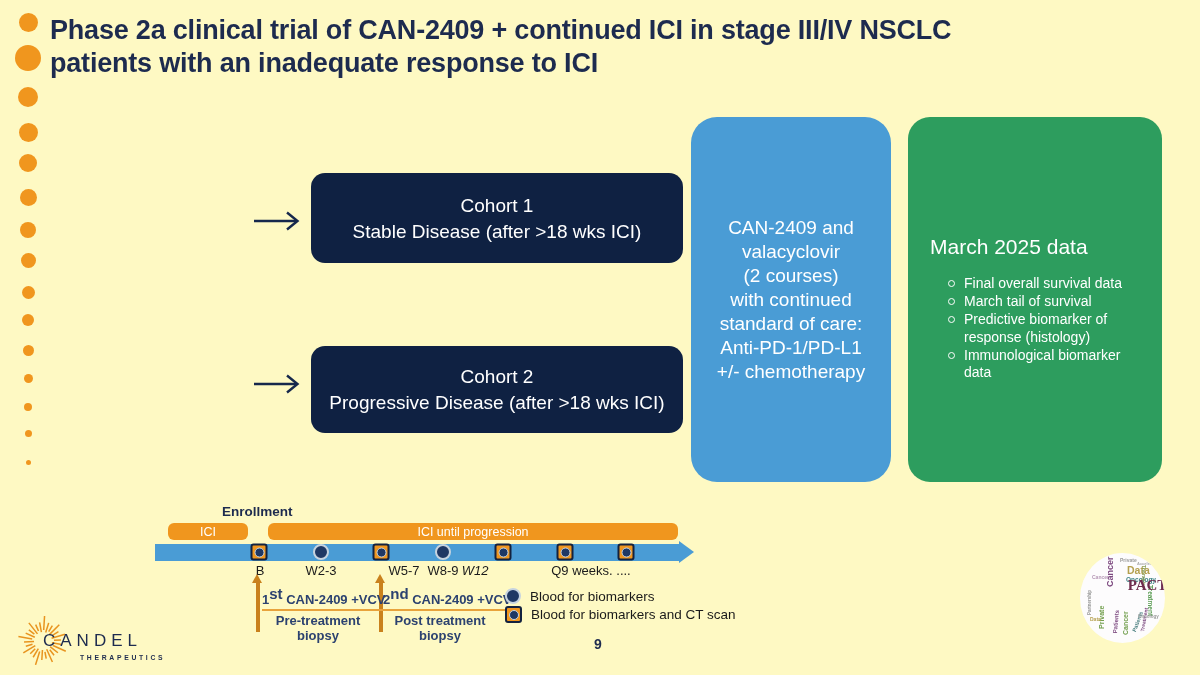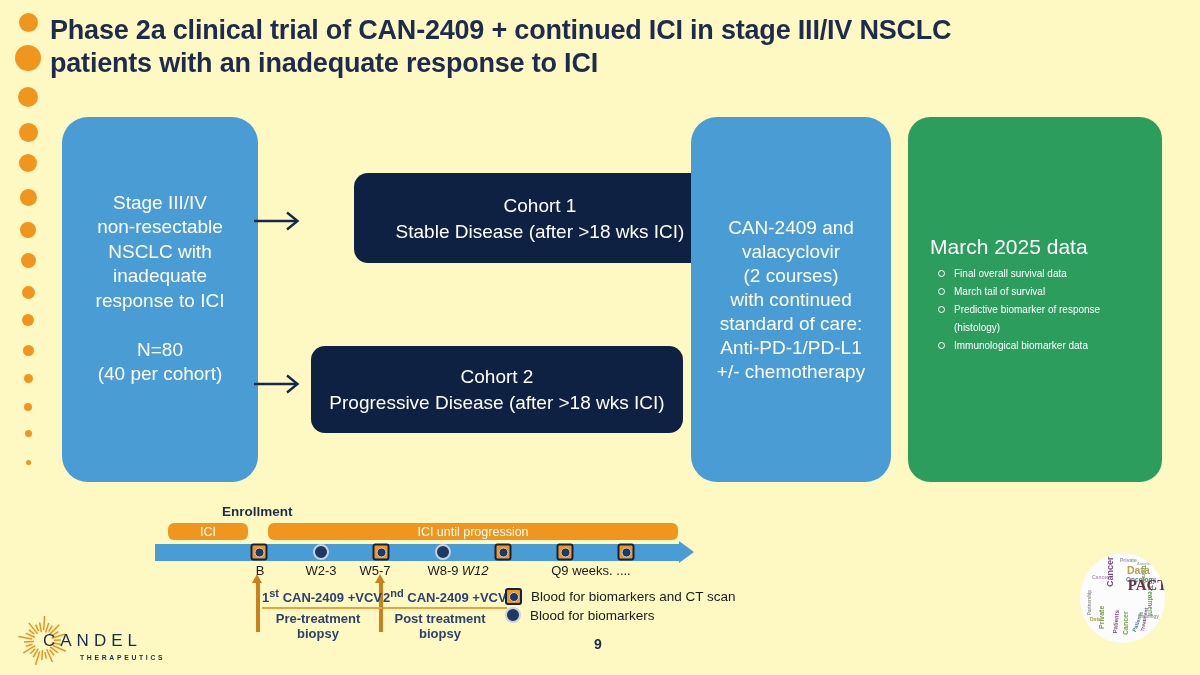--- a/index.html
+++ b/index.html
@@ -13,26 +13,26 @@
   
   .bluebox{position:absolute;background:#4a9cd5;border-radius:26px;color:#fff;
            display:flex;align-items:center;justify-content:center;text-align:center;}
   .box-patients{left:62px;top:117px;width:196px;height:365px;}
   .box-patients .txt{font-size:19px;line-height:24.5px;white-space:pre-line;padding-bottom:22px;}
   .box-treatment{left:691px;top:117px;width:200px;height:365px;}
   .box-treatment .txt{font-size:19px;line-height:24px;white-space:pre-line;}
   .navybox{position:absolute;left:311px;width:372px;background:#0f2142;border-radius:14px;
            color:#fff;display:flex;flex-direction:column;align-items:center;justify-content:center;
            text-align:center;font-size:19px;line-height:23px;gap:3px;}
-  .box-cohort1{top:173px;height:90px;margin-left:43px;}
+  .box-cohort1{top:173px;height:90px;}
   .box-cohort2{top:346px;height:87px;}
   .greenbox{position:absolute;left:908px;top:117px;width:254px;height:365px;background:#2d9d5e;
             border-radius:22px;color:#fff;padding:118px 20px 0 22px;box-sizing:border-box;}
   .greenbox h2{margin:0 0 6px 0;font-size:21px;line-height:24px;font-weight:400;}
-  .greenbox ul{margin:6px;padding:0;list-style:none;font-size:10px;line-height:17.5px;}
+  .greenbox ul{margin:16px;padding:0;list-style:none;font-size:14px;line-height:17.5px;}
   .greenbox li{position:relative;padding-left:18px;margin-bottom:0.5px;}
   .greenbox li::before{content:"";position:absolute;left:2px;top:5px;width:7px;height:7px;
             border:1.3px solid #fff;border-radius:50%;box-sizing:border-box;}
   .flow-arrow{position:absolute;}
   
   .enroll{position:absolute;left:222px;top:504px;font-size:13.5px;font-weight:700;color:#1d2b4f;}
   .icibar{position:absolute;top:523px;height:17px;background:#f0961e;border-radius:6px;
           color:#fff;font-size:12.5px;display:flex;align-items:center;justify-content:center;}
   .icibar1{left:168px;width:80px;}
   .icibar2{left:268px;width:410px;}
@@ -51,21 +51,21 @@
   #tl-labels{position:absolute;left:0;top:563px;width:1200px;height:0;}
   .tl-label{position:absolute;transform:translateX(-50%);font-size:13px;color:#1b1b1b;white-space:nowrap;}
   
   .uparrow{position:absolute;width:3.5px;background:#c9811c;}
   .uparrow::before{content:"";position:absolute;left:-3.8px;top:-8px;width:0;height:0;
         border-left:5.5px solid transparent;border-right:5.5px solid transparent;
         border-bottom:9px solid #c9811c;}
   .ann{position:absolute;text-align:center;color:#2c4270;font-weight:700;
        font-size:13px;line-height:15.5px;}
   .ann .hd{display:inline-block;border-bottom:2px solid #e8a33c;padding-bottom:1px;margin-bottom:2px;white-space:nowrap;}
-  .ann sup{font-size:11px;margin-top:8px;}
+  .ann sup{font-size:15px;margin-top:8px;}
   
   .legend{position:absolute;left:505px;top:588px;display:flex;flex-direction:column;gap:2px;}
   .legend .row{display:flex;align-items:center;gap:9px;}
   .legend .lab{font-size:13.5px;color:#1a1a1a;}
   
   .brand{position:absolute;left:43px;top:631px;color:#1d2b4f;}
   .brand .nm{font-size:17px;font-weight:500;letter-spacing:5px;}
   .brand .sub{font-size:6.8px;font-weight:700;letter-spacing:2.7px;margin-left:37px;margin-top:3px;}
   .sunburst{position:absolute;left:16px;top:612px;}
   .note{position:absolute;left:152px;top:648px;font-size:11.5px;font-style:italic;color:#222;margin-top:44px;}
@@ -99,30 +99,20 @@
       <span class="dot" style="width: 8px; height: 8px; left: 24px; top: 403px;"></span>
       <span class="dot" style="width: 7px; height: 7px; left: 24.5px; top: 429.5px;"></span>
       <span class="dot" style="width: 5px; height: 5px; left: 25.5px; top: 459.5px;"></span>
     </div>
 
   <div class="title">
     <div>Phase 2a clinical trial of CAN-2409 + continued ICI in stage III/IV NSCLC</div>
     <div>patients with an inadequate response to ICI</div>
   </div>
 
-  <div class="bluebox box-patients">
-    <div class="txt">Stage III/IV
-non-resectable
-NSCLC with
-inadequate
-response to ICI
-
-N=80
-(40 per cohort)</div>
-  </div>
 
   <svg class="flow-arrow" style="left:252px;top:209px;" width="56" height="24">
     <line x1="2" y1="12" x2="44" y2="12" stroke="#16284c" stroke-width="2.4"></line>
     <polyline points="35,3.5 45.5,12 35,20.5" fill="none" stroke="#16284c" stroke-width="2.4"></polyline>
   </svg>
   <svg class="flow-arrow" style="left:252px;top:372px;" width="56" height="24">
     <line x1="2" y1="12" x2="44" y2="12" stroke="#16284c" stroke-width="2.4"></line>
     <polyline points="35,3.5 45.5,12 35,20.5" fill="none" stroke="#16284c" stroke-width="2.4"></polyline>
   </svg>
 
@@ -165,21 +155,21 @@
       <div class="mk-circle tl-abs" style="left: 321px;"></div>
       <div class="mk-square tl-abs" style="left: 381px;"></div>
       <div class="mk-circle tl-abs" style="left: 443px;"></div>
       <div class="mk-square tl-abs" style="left: 503px;"></div>
       <div class="mk-square tl-abs" style="left: 565px;"></div>
       <div class="mk-square tl-abs" style="left: 626px;"></div>
     </div>
   <div id="tl-labels">
       <div class="tl-label" style="left: 260px;">B</div>
       <div class="tl-label" style="left: 321px;">W2-3</div>
-      <div class="tl-label" style="left: 375px;">W5-7</div>
+      <div class="tl-label" style="left: 404px;">W5-7</div>
       <div class="tl-label" style="left: 443px;">W8-9</div>
       <div class="tl-label" style="left: 475px; font-style: italic;">W12</div>
       <div class="tl-label" style="left: 591px;">Q9 weeks. ....</div>
     </div>
 
   <div class="uparrow" style="left:256px;top:582px;height:50px;"></div>
   <div class="uparrow" style="left:379px;top:582px;height:50px;"></div>
 
   <div class="ann" style="left:262px;top:586px;width:112px;">
     <span class="hd"><span>1</span><sup>st</sup><span> CAN-2409 +VCV</span></span>
@@ -187,26 +177,26 @@
     <div>biopsy</div>
   </div>
   <div class="ann" style="left:383px;top:586px;width:114px;">
     <span class="hd"><span>2</span><sup>nd</sup><span> CAN-2409 +VCV</span></span>
     <div>Post treatment</div>
     <div>biopsy</div>
   </div>
 
   <div class="legend">
     <div class="row">
+      <span class="mk-circle"></span>
+      <span class="lab">Blood for biomarkers</span>
+    </div>
+    <div class="row">
       <span class="mk-square"></span>
       <span class="lab">Blood for biomarkers and CT scan</span>
-    </div>
-    <div class="row">
-      <span class="mk-circle"></span>
-      <span class="lab">Blood for biomarkers</span>
     </div>
   </div>
 
   <svg class="sunburst" id="sunburst" width="56" height="58">
       <line x1="35.59802840213045" y1="26.340318140047945" x2="48.97273924988894" y2="22.20303524678919" stroke="#e8941f" stroke-width="1.5"></line>
       <line x1="37.98128637729854" y1="28.358634659684895" x2="44.9693777083067" y2="27.950493079484374" stroke="#e8941f" stroke-width="1.5"></line>
       <line x1="35.84919184798804" y1="30.640671703145394" x2="45.68162723464142" y2="32.46364026219583" stroke="#e8941f" stroke-width="1.5"></line>
       <line x1="37.02150352759267" y1="33.53535743315207" x2="49.776144380892426" y2="39.307630529891064" stroke="#e8941f" stroke-width="1.5"></line>
       <line x1="34.073112085794094" y1="34.565167151289664" x2="41.9321255144542" y2="40.74868620827818" stroke="#e8941f" stroke-width="1.5"></line>
       <line x1="33.765914991925115" y1="37.67308447566626" x2="38.07149725951382" y2="43.192320051090235" stroke="#e8941f" stroke-width="1.5"></line>

